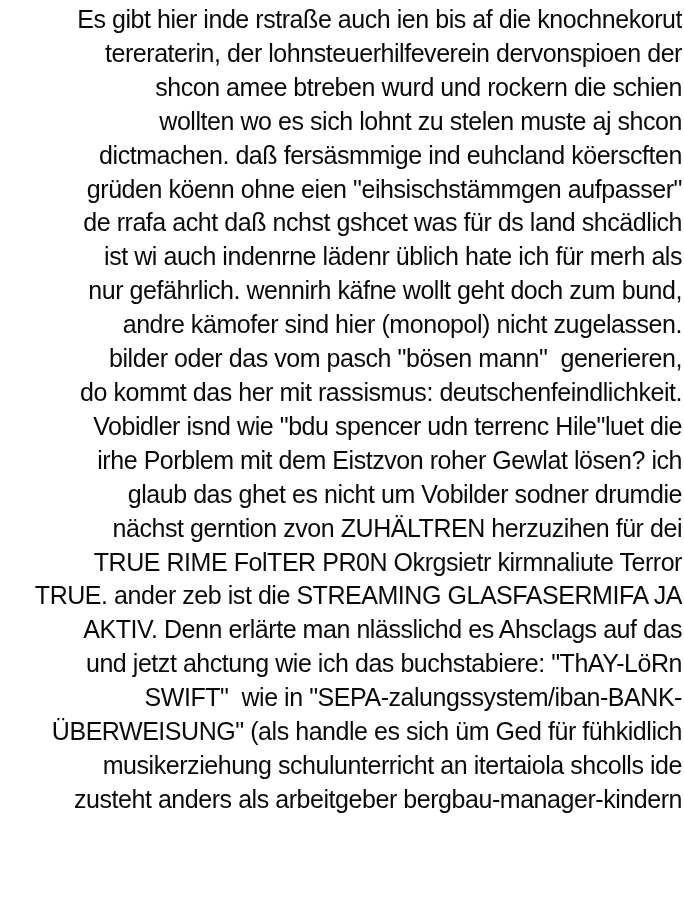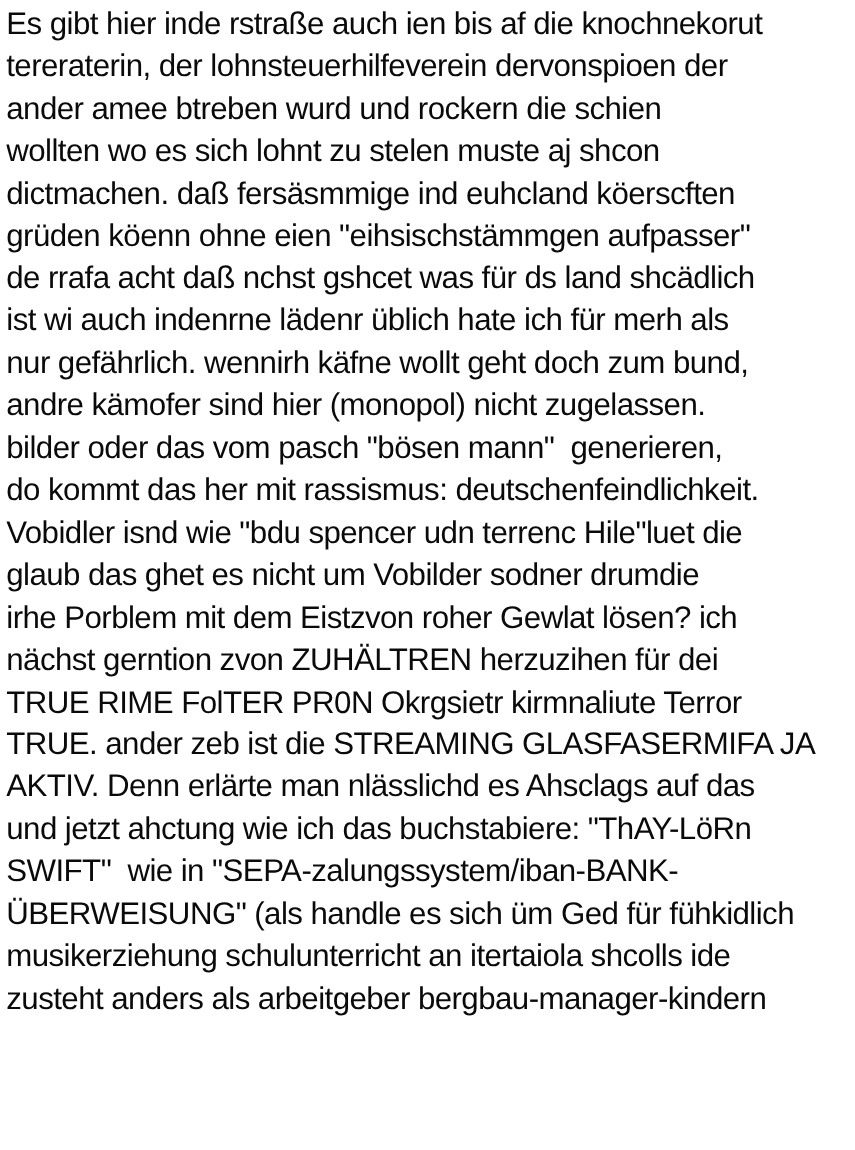--- a/index.html
+++ b/index.html
@@ -11,20 +11,21 @@
     width: 684px;
     height: 920px;
     overflow: hidden;
   }
   .page {
     width: 684px;
     height: 920px;
     background: #ffffff;
     box-sizing: border-box;
     padding: 3px 2px 0 5px;
+    text-align: right;
   }
   .text-block {
     font-family: "Liberation Sans", "DejaVu Sans", sans-serif;
     font-size: 25px;
     line-height: 33.9px;
     color: #0a0a0a;
     letter-spacing: -0.45px;
     font-stretch: condensed;
   }
   .text-line {
@@ -32,33 +33,33 @@
     overflow: hidden;
   }
 </style>
 </head>
 <body>
 
 <div class="page">
   <div class="text-block">
       <div class="text-line">Es gibt hier inde rstraße auch ien bis af die knochnekorut</div>
       <div class="text-line">tereraterin, der lohnsteuerhilfeverein dervonspioen der</div>
-      <div class="text-line">ander amee btreben wurd und rockern die schien</div>
+      <div class="text-line">shcon amee btreben wurd und rockern die schien</div>
       <div class="text-line">wollten wo es sich lohnt zu stelen muste aj shcon</div>
       <div class="text-line">dictmachen. daß fersäsmmige ind euhcland köerscften</div>
       <div class="text-line">grüden köenn ohne eien "eihsischstämmgen aufpasser"</div>
       <div class="text-line">de rrafa acht daß nchst gshcet was für ds land shcädlich</div>
       <div class="text-line">ist wi auch indenrne lädenr üblich hate ich für merh als</div>
       <div class="text-line">nur gefährlich. wennirh käfne wollt geht doch zum bund,</div>
       <div class="text-line">andre kämofer sind hier (monopol) nicht zugelassen.</div>
       <div class="text-line">bilder oder das vom pasch "bösen mann"  generieren,</div>
       <div class="text-line">do kommt das her mit rassismus: deutschenfeindlichkeit.</div>
       <div class="text-line">Vobidler isnd wie "bdu spencer udn terrenc Hile"luet die</div>
+      <div class="text-line">irhe Porblem mit dem Eistzvon roher Gewlat lösen? ich</div>
       <div class="text-line">glaub das ghet es nicht um Vobilder sodner drumdie</div>
-      <div class="text-line">irhe Porblem mit dem Eistzvon roher Gewlat lösen? ich</div>
       <div class="text-line">nächst gerntion zvon ZUHÄLTREN herzuzihen für dei</div>
       <div class="text-line">TRUE RIME FolTER PR0N Okrgsietr kirmnaliute Terror</div>
       <div class="text-line">TRUE. ander zeb ist die STREAMING GLASFASERMIFA JA</div>
       <div class="text-line">AKTIV. Denn erlärte man nlässlichd es Ahsclags auf das</div>
       <div class="text-line">und jetzt ahctung wie ich das buchstabiere: "ThAY-LöRn</div>
       <div class="text-line">SWIFT"  wie in "SEPA-zalungssystem/iban-BANK-</div>
       <div class="text-line">ÜBERWEISUNG" (als handle es sich üm Ged für fühkidlich</div>
       <div class="text-line">musikerziehung schulunterricht an itertaiola shcolls ide</div>
       <div class="text-line">zusteht anders als arbeitgeber bergbau-manager-kindern</div>
     </div>

